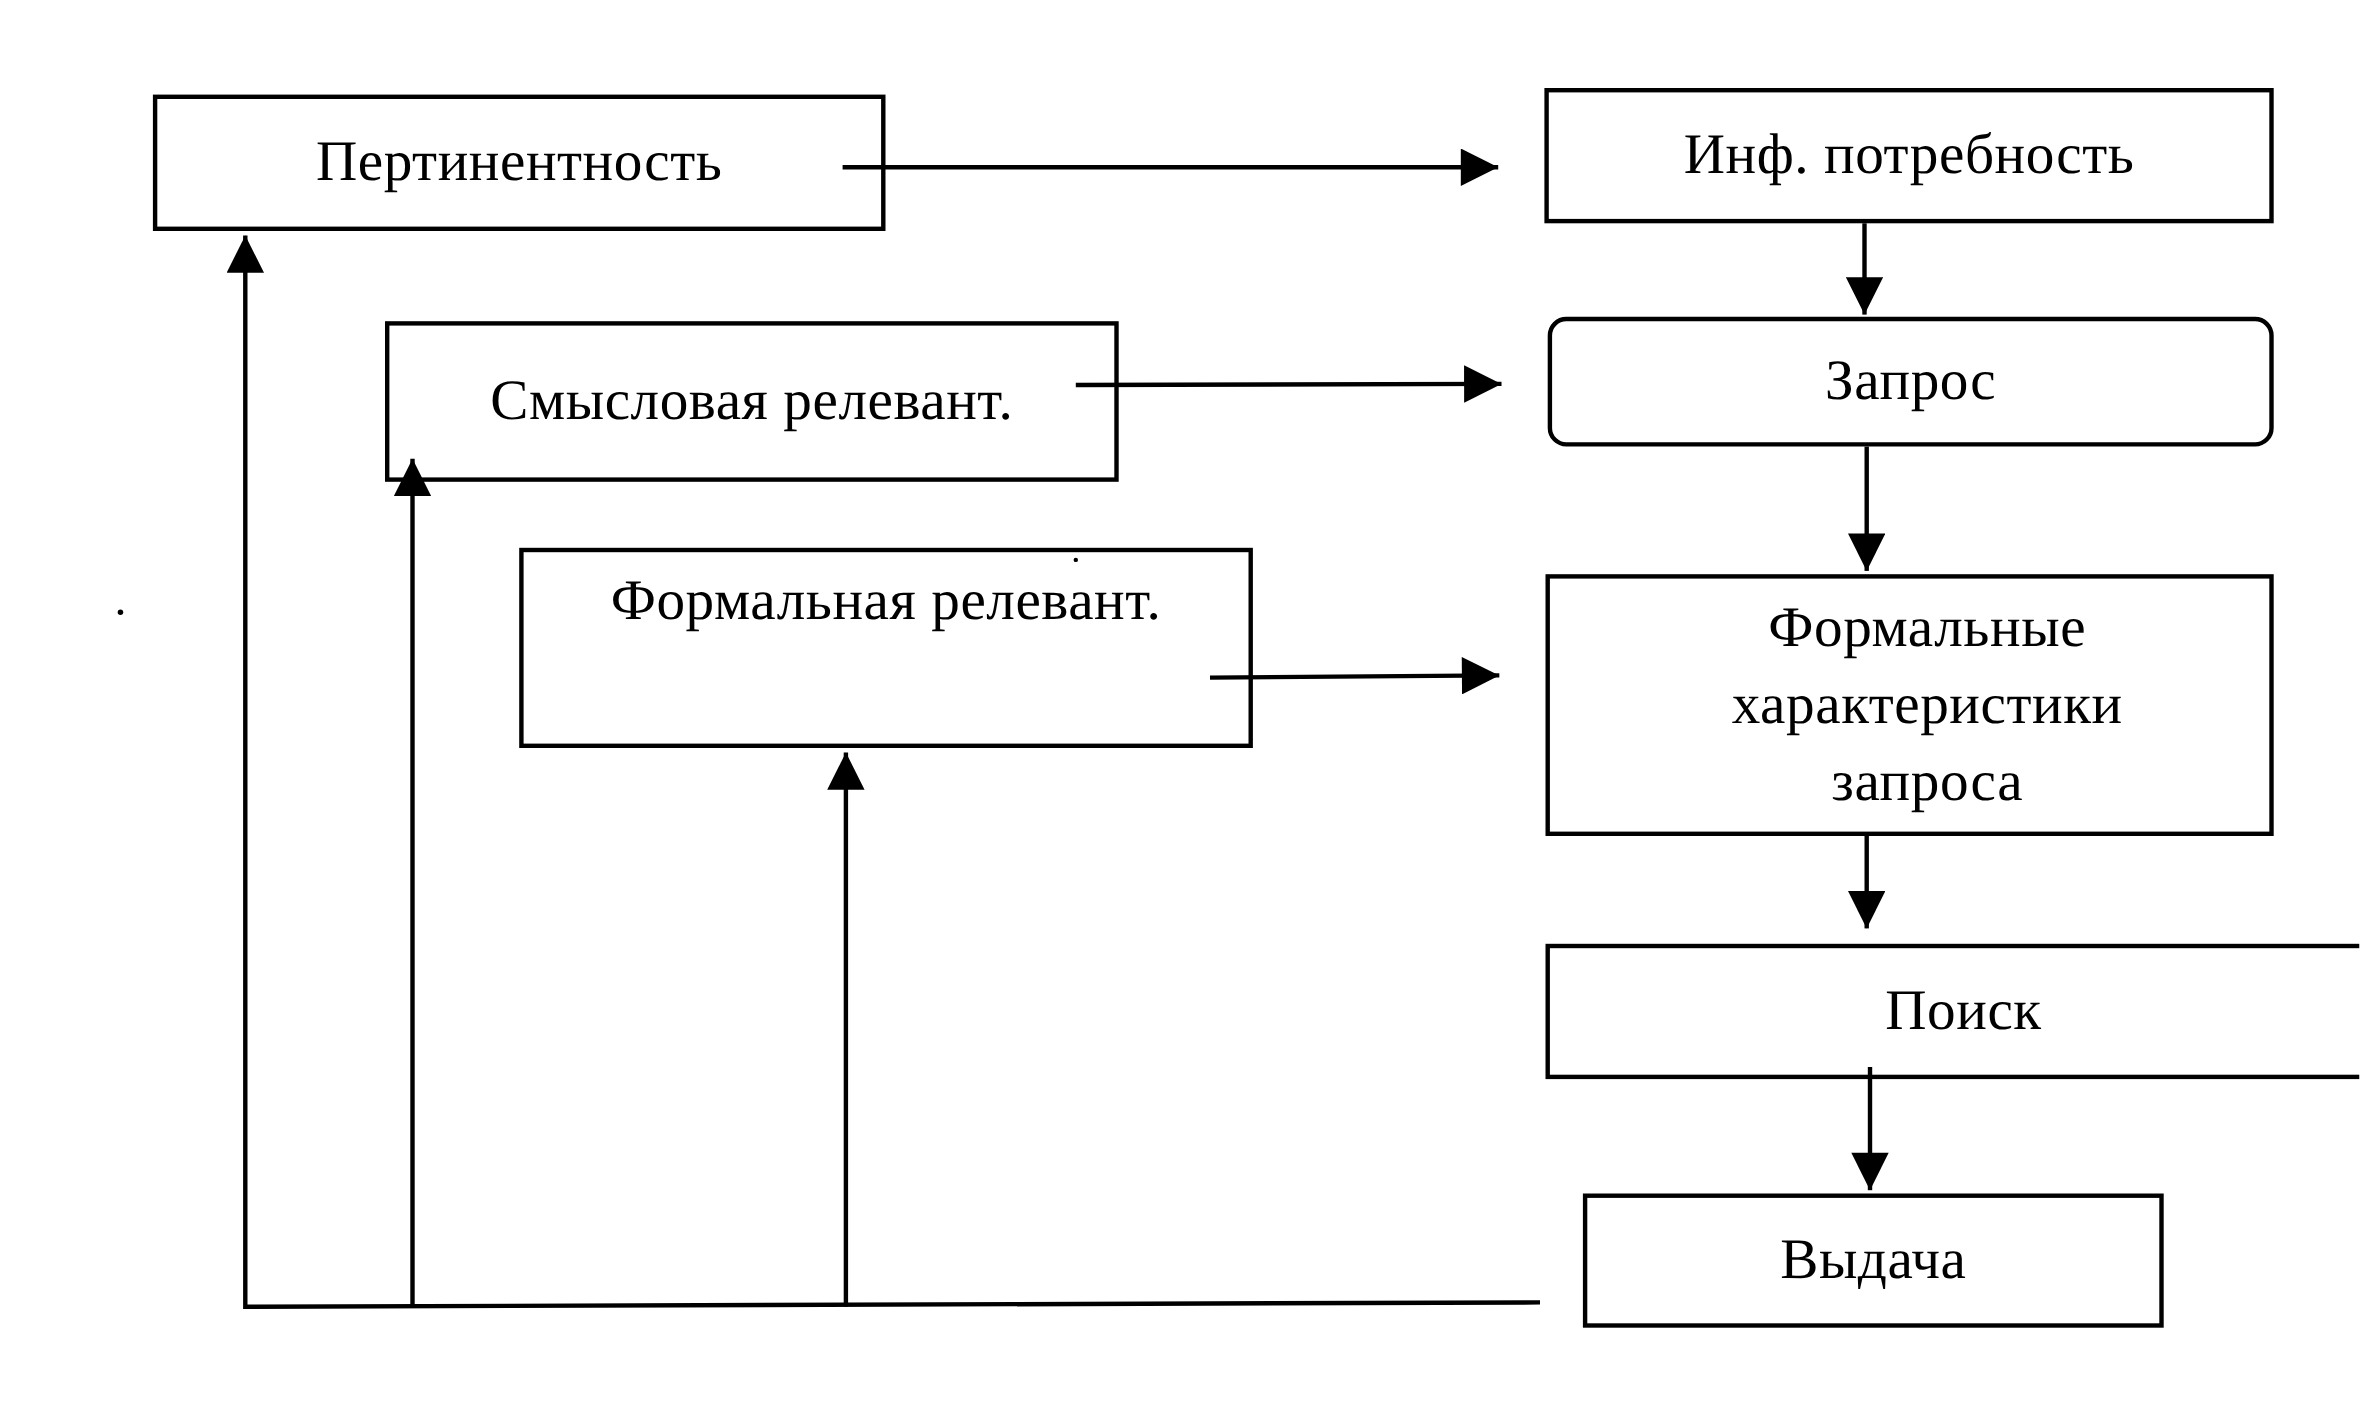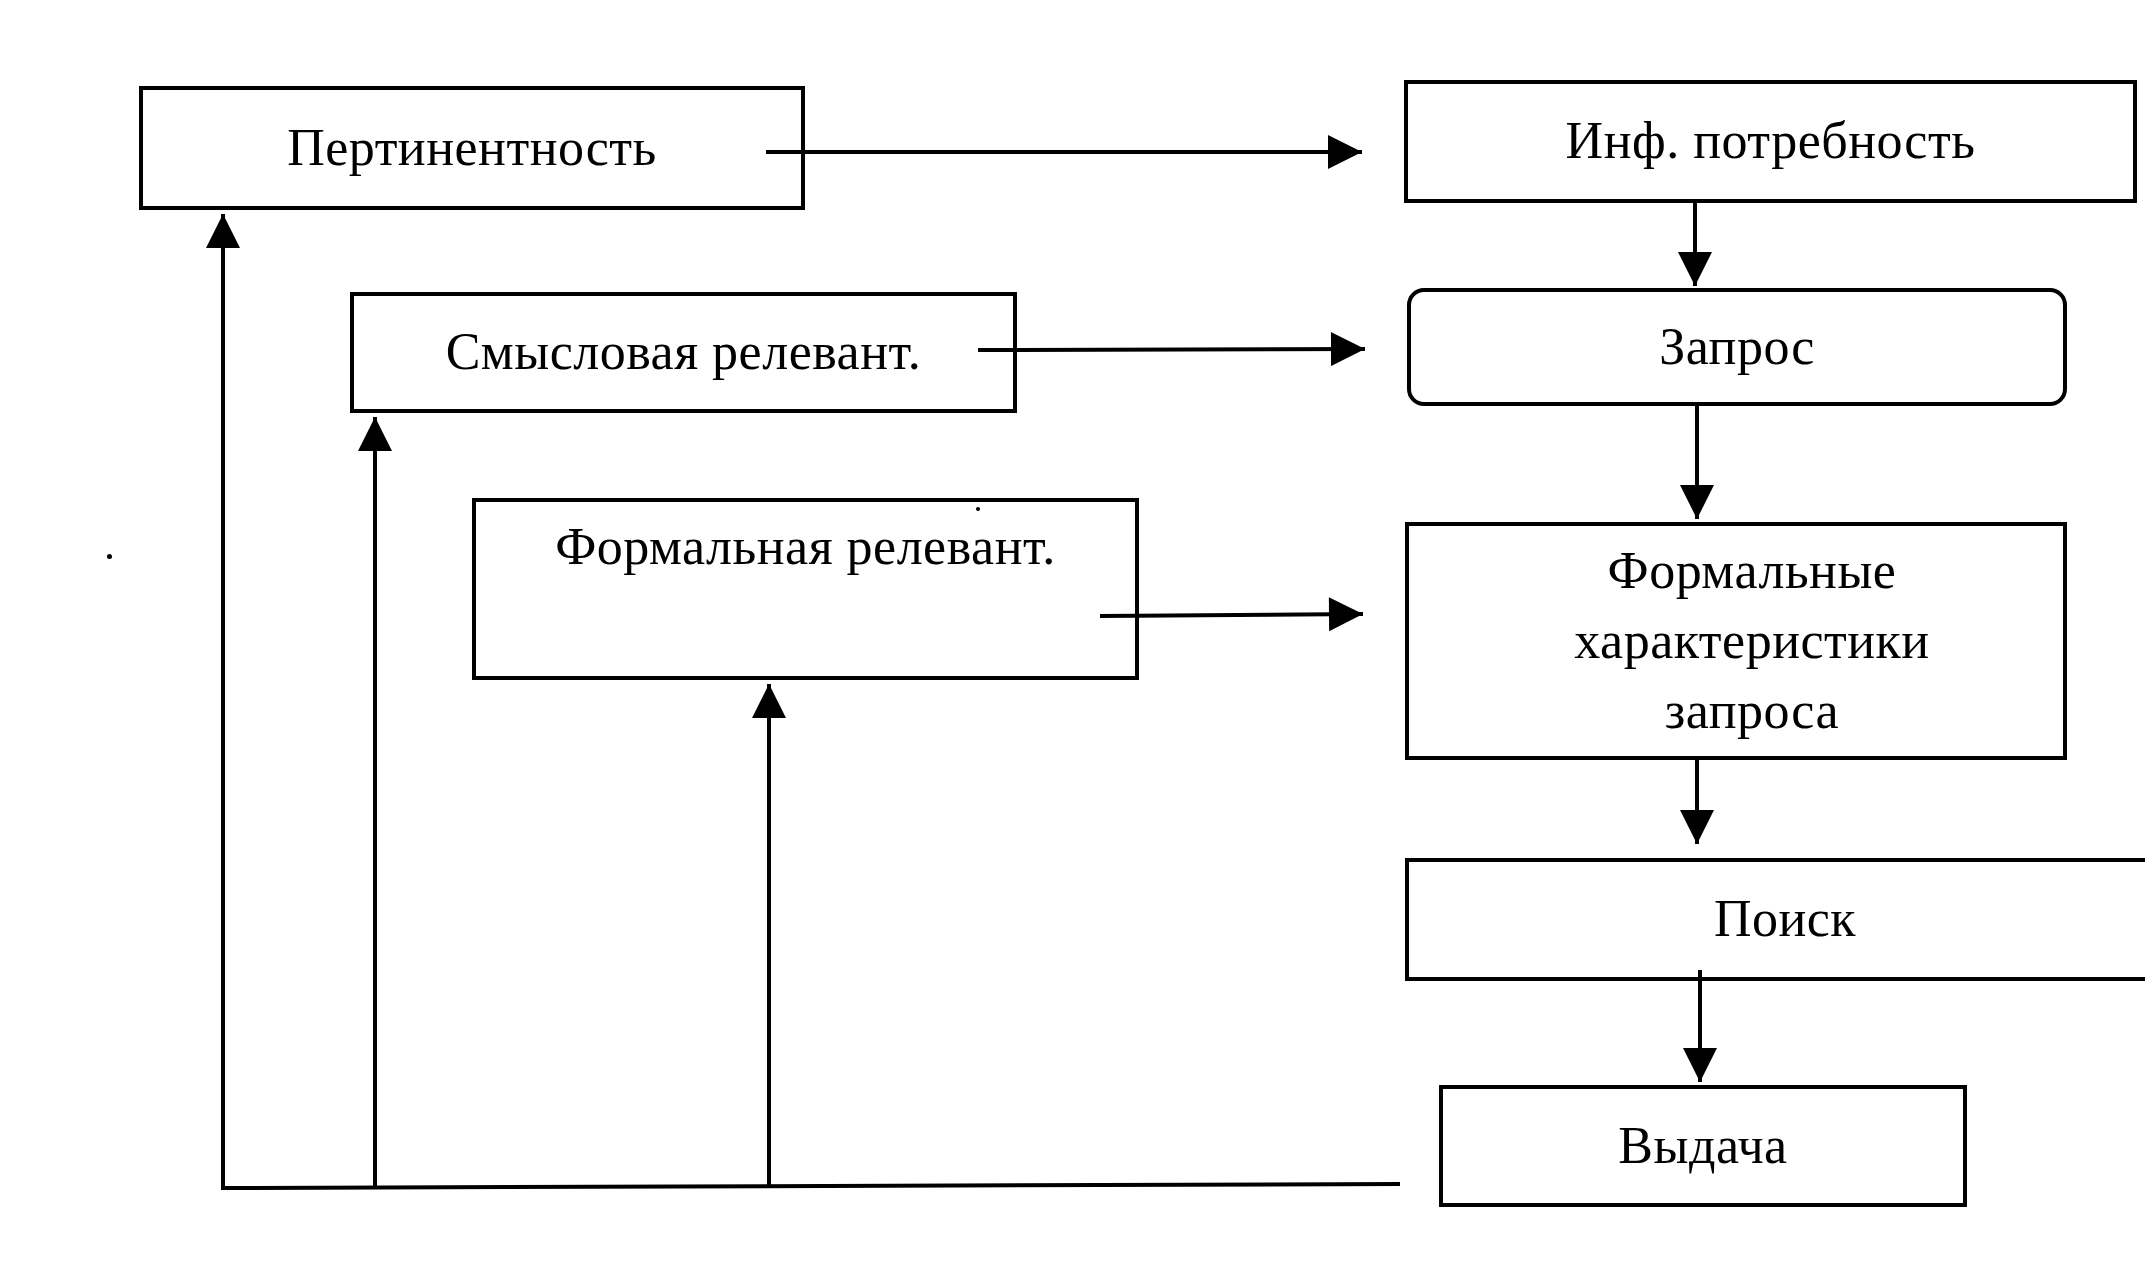--- a/index.html
+++ b/index.html
@@ -36,22 +36,22 @@
     font-size: 52px;
     line-height: 1.35;
     letter-spacing: 0.5px;
     margin-left: 39px;
   }
   .node .label {
     display: block;
   }
   
   .node-pertinentnost            { left: 100px;  top: 86px;   width: 666px; height: 124px; }
-  .node-inf-potrebnost           { left: 1365px; top: 80px;   width: 733px; height: 123px; }
-  .node-smyslovaya-relevant      { left: 311px;  top: 292px;  width: 667px; height: 121px; }
+  .node-inf-potrebnost           { left: 1365px; top: 80px;   width: 663px; height: 123px; }
+  .node-smyslovaya-relevant      { left: 311px;  top: 292px;  width: 667px; height: 146px; }
   .node-zapros                   { left: 1368px; top: 288px;  width: 660px; height: 118px; border-radius: 17px; }
   .node-formalnaya-relevant      { left: 433px;  top: 498px;  width: 667px; height: 182px;
                                    align-items: flex-start; padding-top: 10px; }
   .node-formalnye-kharakteristiki{ left: 1366px; top: 522px;  width: 662px; height: 238px; padding-left: 32px; }
   .node-formalnye-kharakteristiki .label { max-width: 470px; }
   .node-poisk                    { left: 1366px; top: 858px;  width: 760px; height: 123px; }
   .node-vydacha                  { left: 1400px; top: 1085px; width: 528px; height: 122px; }
   .speckle {
     position: absolute;
     width: 5px;

